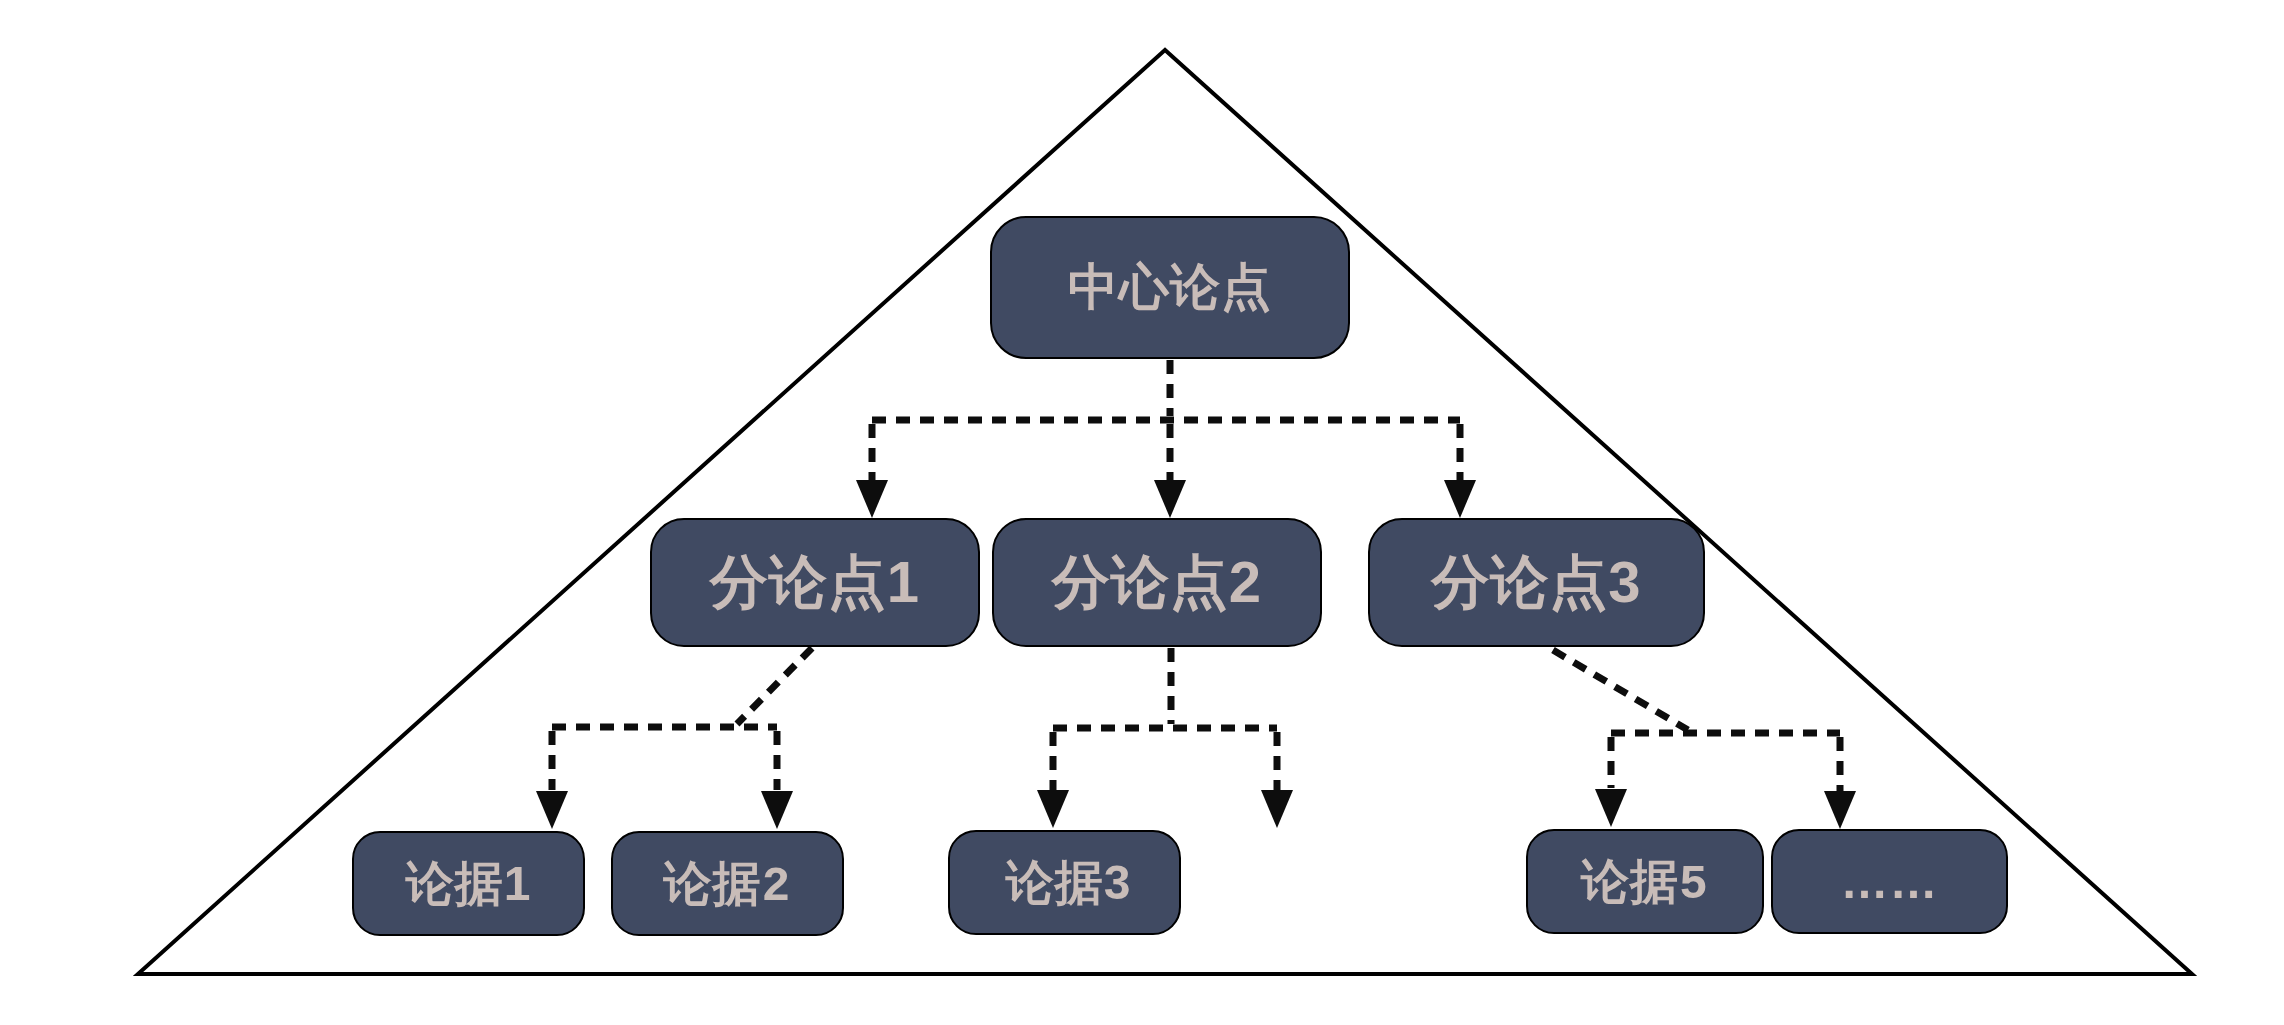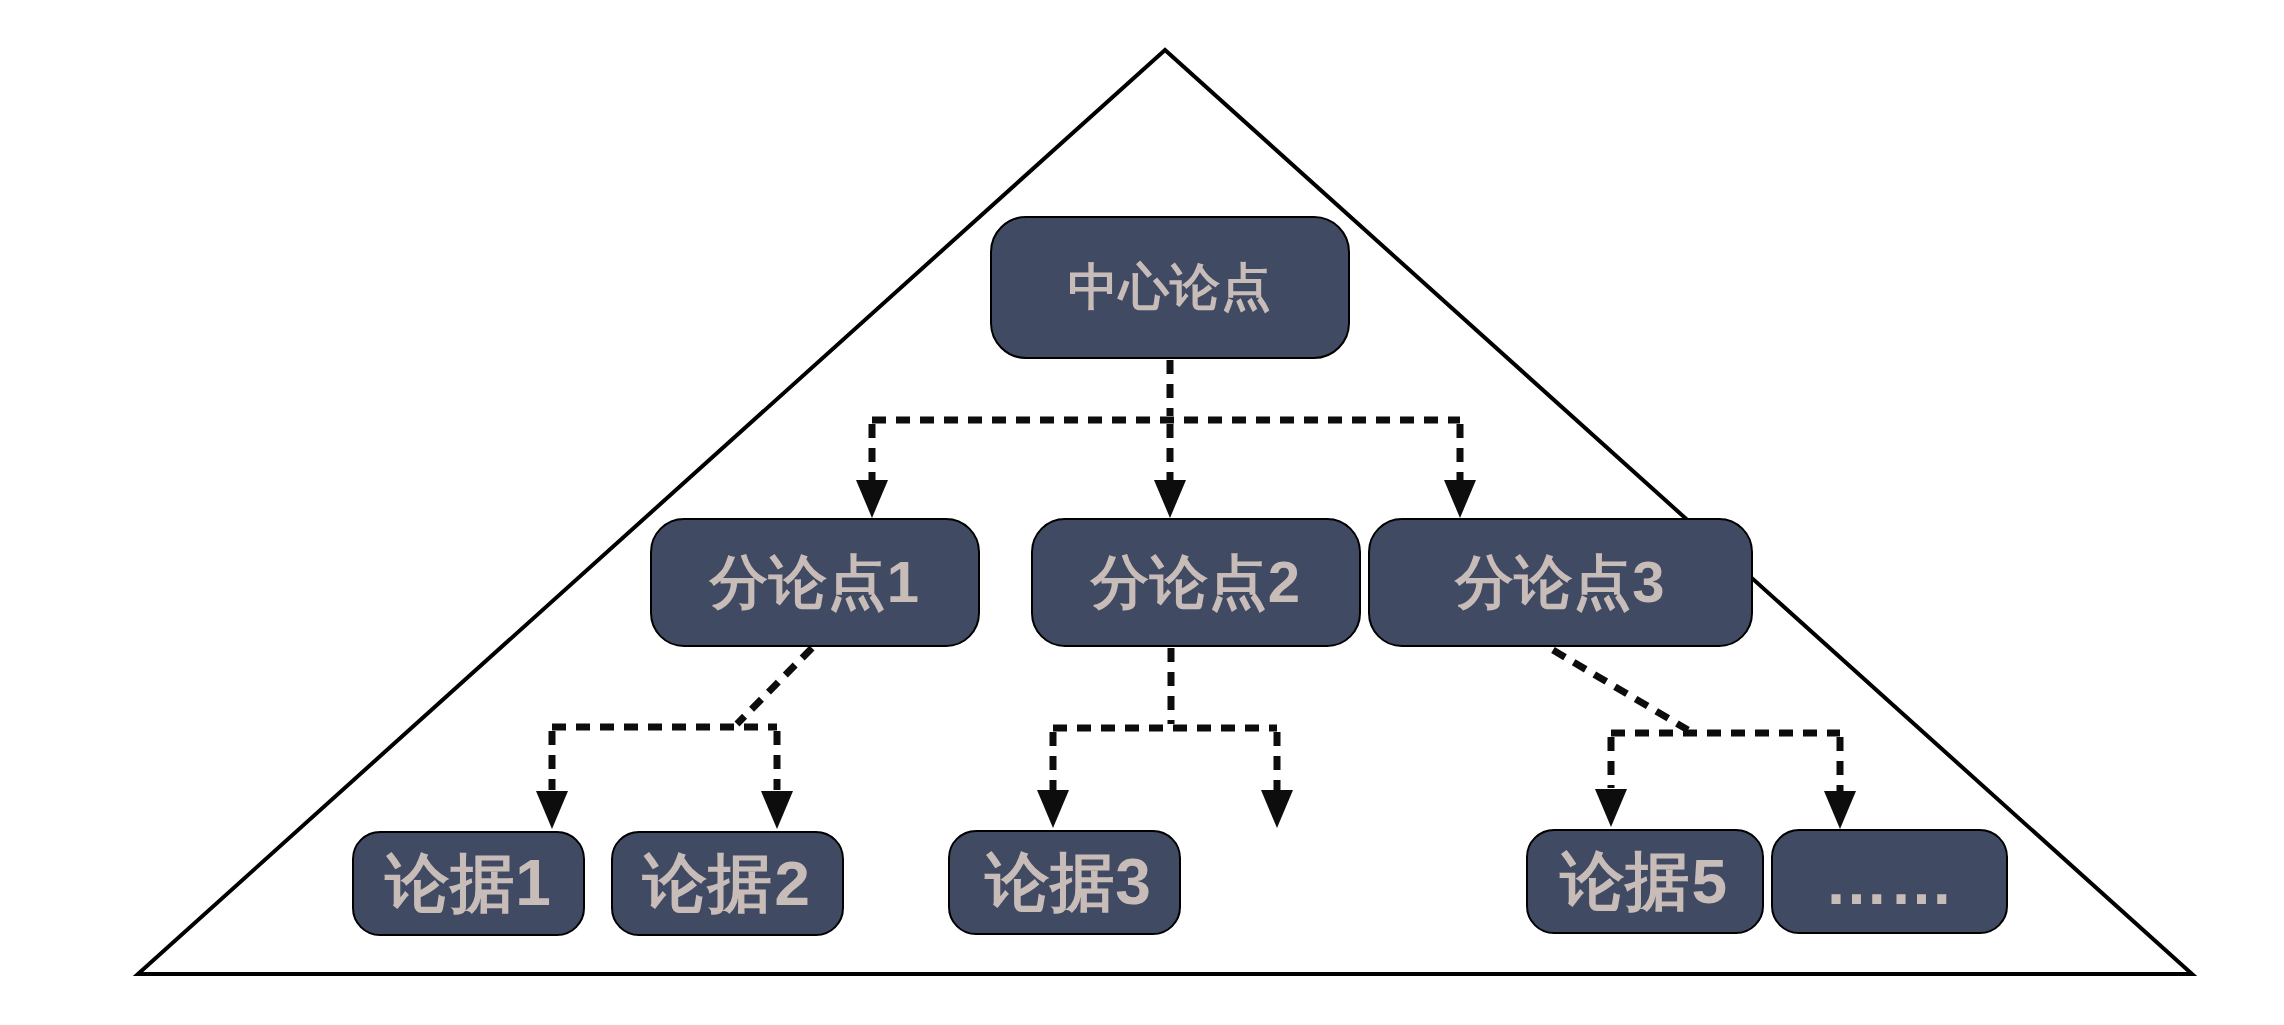--- a/index.html
+++ b/index.html
@@ -21,23 +21,23 @@
     border:2px solid #000000;
     color:#c8bcb8;
     font-weight:700;
     letter-spacing:1px;
     box-sizing:border-box;
     text-align:center;
   }
   .node-root{left:990px;top:216px;width:360px;height:143px;border-radius:36px;font-size:50px;}
   .node-l2{top:518px;width:330px;height:129px;border-radius:34px;font-size:58px;}
   .node-l2-1{left:650px;}
-  .node-l2-2{left:1031px;}
-  .node-l2-3{left:1368px;width:385px;}
-  .node-l3{width:233px;height:105px;border-radius:28px;font-size:64px;}
+  .node-l2-2{left:992px;}
+  .node-l2-3{left:1368px;width:337px;}
+  .node-l3{width:233px;height:105px;border-radius:28px;font-size:48px;}
   .node-l3-1{left:352px;top:831px;}
   .node-l3-2{left:611px;top:831px;font-family:Liberation Mono, monospace;}
   .node-l3-3{left:948px;top:830px;padding-left:8px;}
   .node-l3-4{left:1188px;top:830px;}
   .node-l3-5{left:1526px;top:829px;width:238px;font-family:Liberation Mono, monospace;}
   .node-l3-6{left:1771px;top:829px;width:237px;}
   .dash{stroke:#0d0d0d;stroke-width:7;fill:none;stroke-dasharray:14 10;}
   .arrow{fill:#0d0d0d;stroke:none;}
   .outline{fill:none;stroke:#000000;stroke-width:4;stroke-linejoin:miter;}
 </style>

